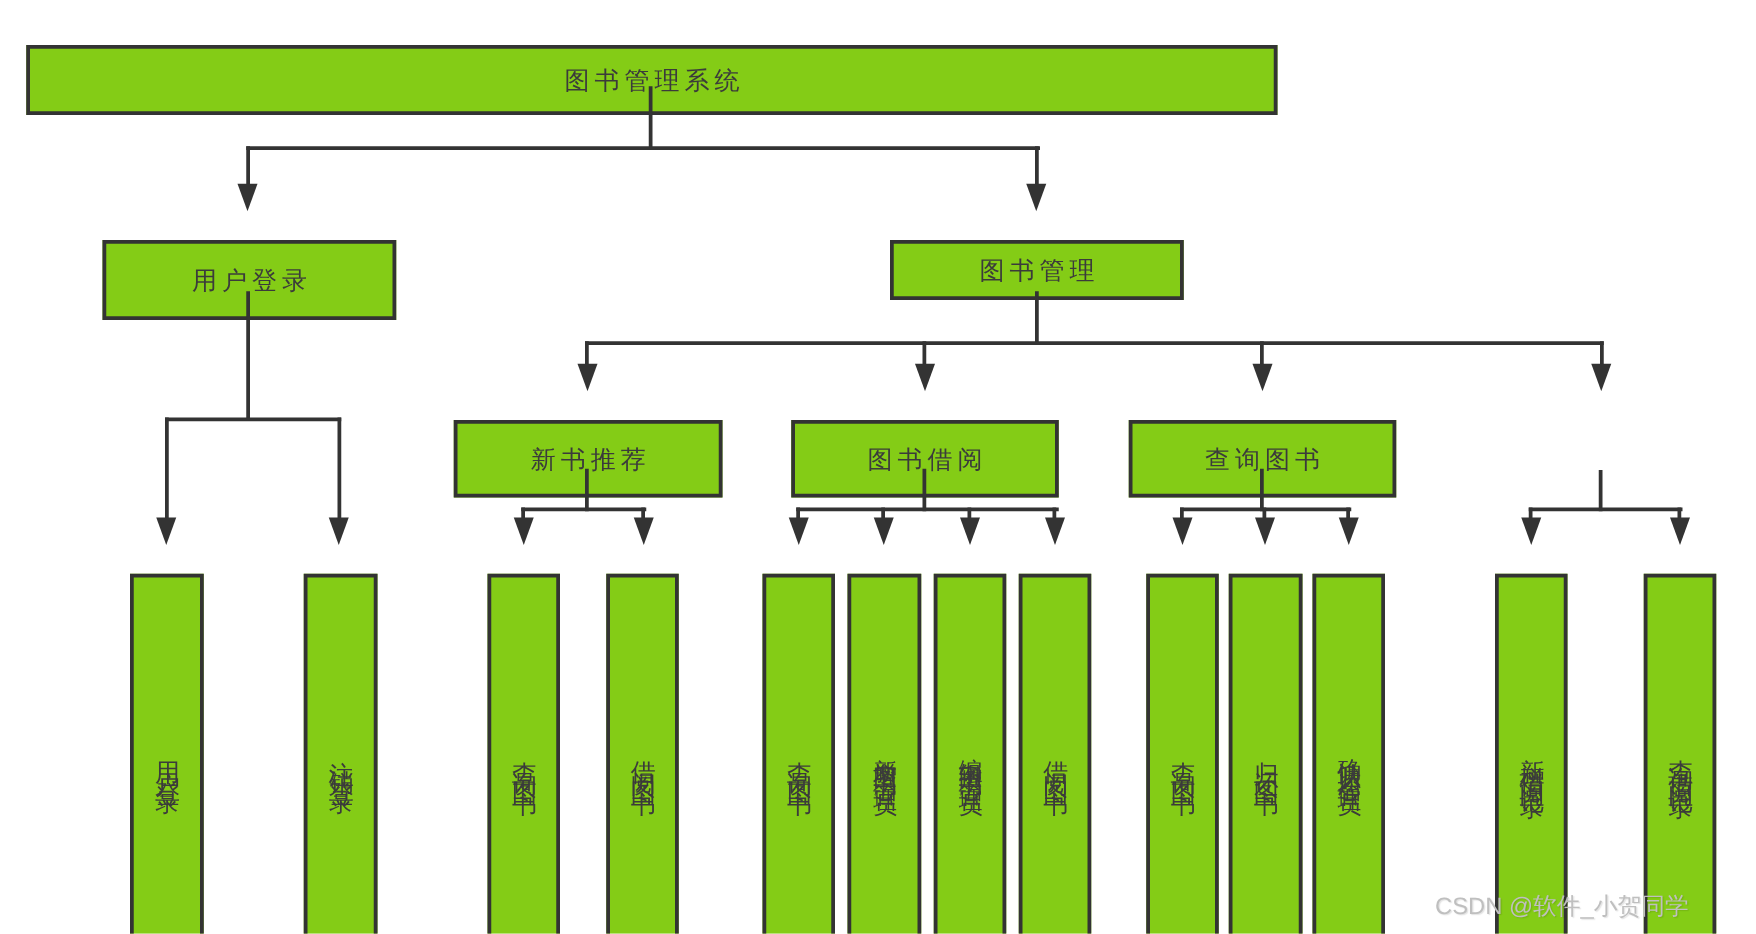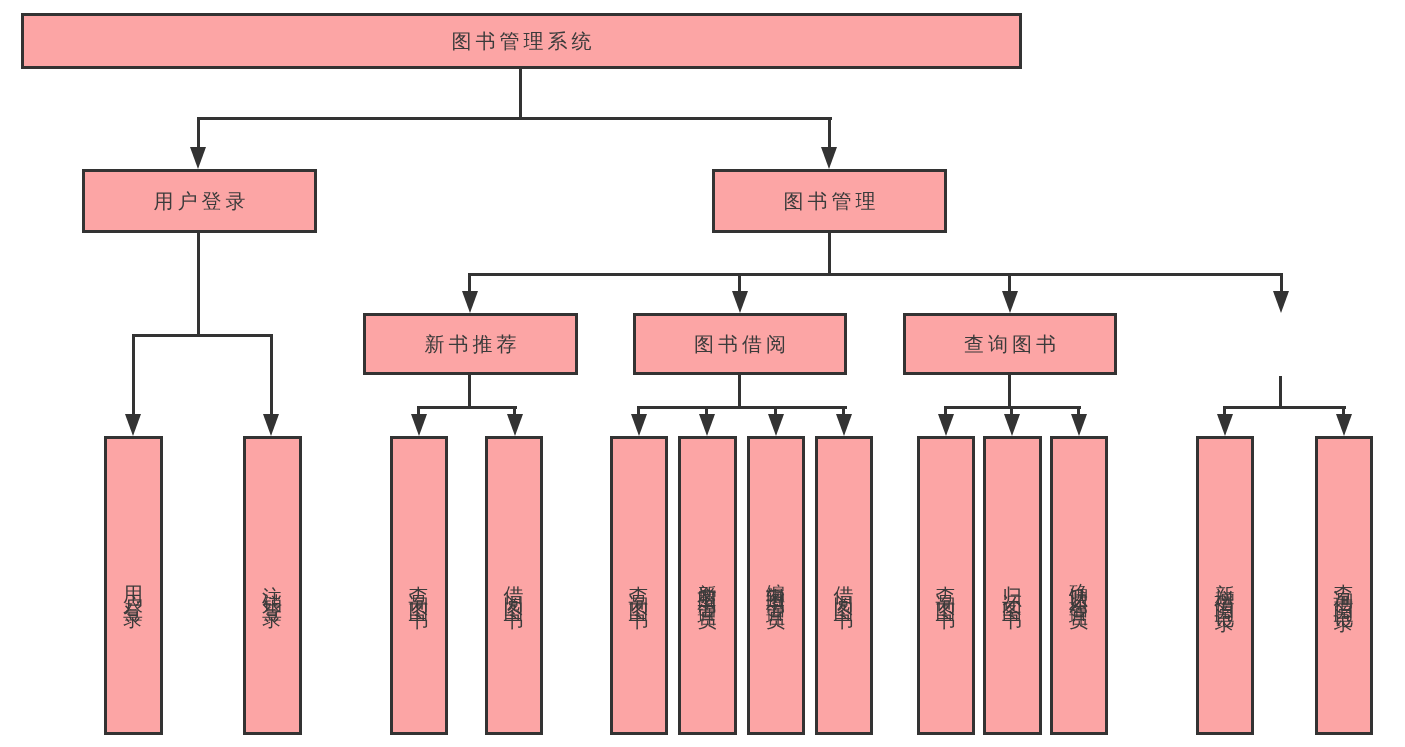--- a/index.html
+++ b/index.html
@@ -6,26 +6,27 @@
   .canvas {
     position: relative;
     width: 1405px;
     height: 747px;
     background: #ffffff;
     font-family: "Liberation Sans", "DejaVu Sans", sans-serif;
     overflow: hidden;
   }
   .box {
     position: absolute;
-    background: #fca5a5;
+    background: #84cc16;
     border: 3px solid #333333;
     box-sizing: border-box;
     display: flex;
     align-items: center;
     justify-content: center;
+    margin-top: 23px;
   }
   .hlabel {
     font-size: 20px;
     letter-spacing: 4px;
     color: #3b3b3b;
     white-space: nowrap;
     text-indent: 4px;
   }
   .vlabel {
     writing-mode: vertical-rl;
@@ -70,21 +71,21 @@
   <div class="line" style="left:519px; top:69px; width:3px; height:51px;"></div>
   <div class="line" style="left:197px; top:117px; width:635px; height:3px;"></div>
   <div class="line" style="left:197px; top:117px; width:3px; height:33px;"></div>
   <div class="line" style="left:828px; top:117px; width:3px; height:33px;"></div>
   <div class="arrow" style="left:190px; top:147px;"></div>
   <div class="arrow" style="left:821px; top:147px;"></div>
 
   <div class="box" style="left:82px; top:169px; width:235px; height:64px;">
     <span class="hlabel">用户登录</span>
   </div>
-  <div class="box" style="left:712px; top:169px; width:235px; height:64px;">
+  <div class="box" style="left:712px; top:169px; width:235px; height:48px;">
     <span class="hlabel">图书管理</span>
   </div>
 
   <div class="line" style="left:197px; top:233px; width:3px; height:103px;"></div>
   <div class="line" style="left:132px; top:334px; width:141px; height:3px;"></div>
   <div class="line" style="left:132px; top:334px; width:3px; height:82px;"></div>
   <div class="line" style="left:270px; top:334px; width:3px; height:82px;"></div>
   <div class="arrow" style="left:125px; top:414px;"></div>
   <div class="arrow" style="left:263px; top:414px;"></div>
 
@@ -180,14 +181,15 @@
     <span class="vlabel" style="letter-spacing:4px; font-size:19px;">确认归还（管理员）</span>
   </div>
 
   <div class="box" style="left:1196px; top:436px; width:58px; height:299px;">
     <span class="vlabel" style="letter-spacing:6px;">新增借阅记录</span>
   </div>
   <div class="box" style="left:1315px; top:436px; width:58px; height:299px;">
     <span class="vlabel" style="letter-spacing:6px;">查询借阅记录</span>
   </div>
 
+  <div class="watermark">CSDN @软件_小贺同学</div>
 
 </div>
 
 </body></html>

